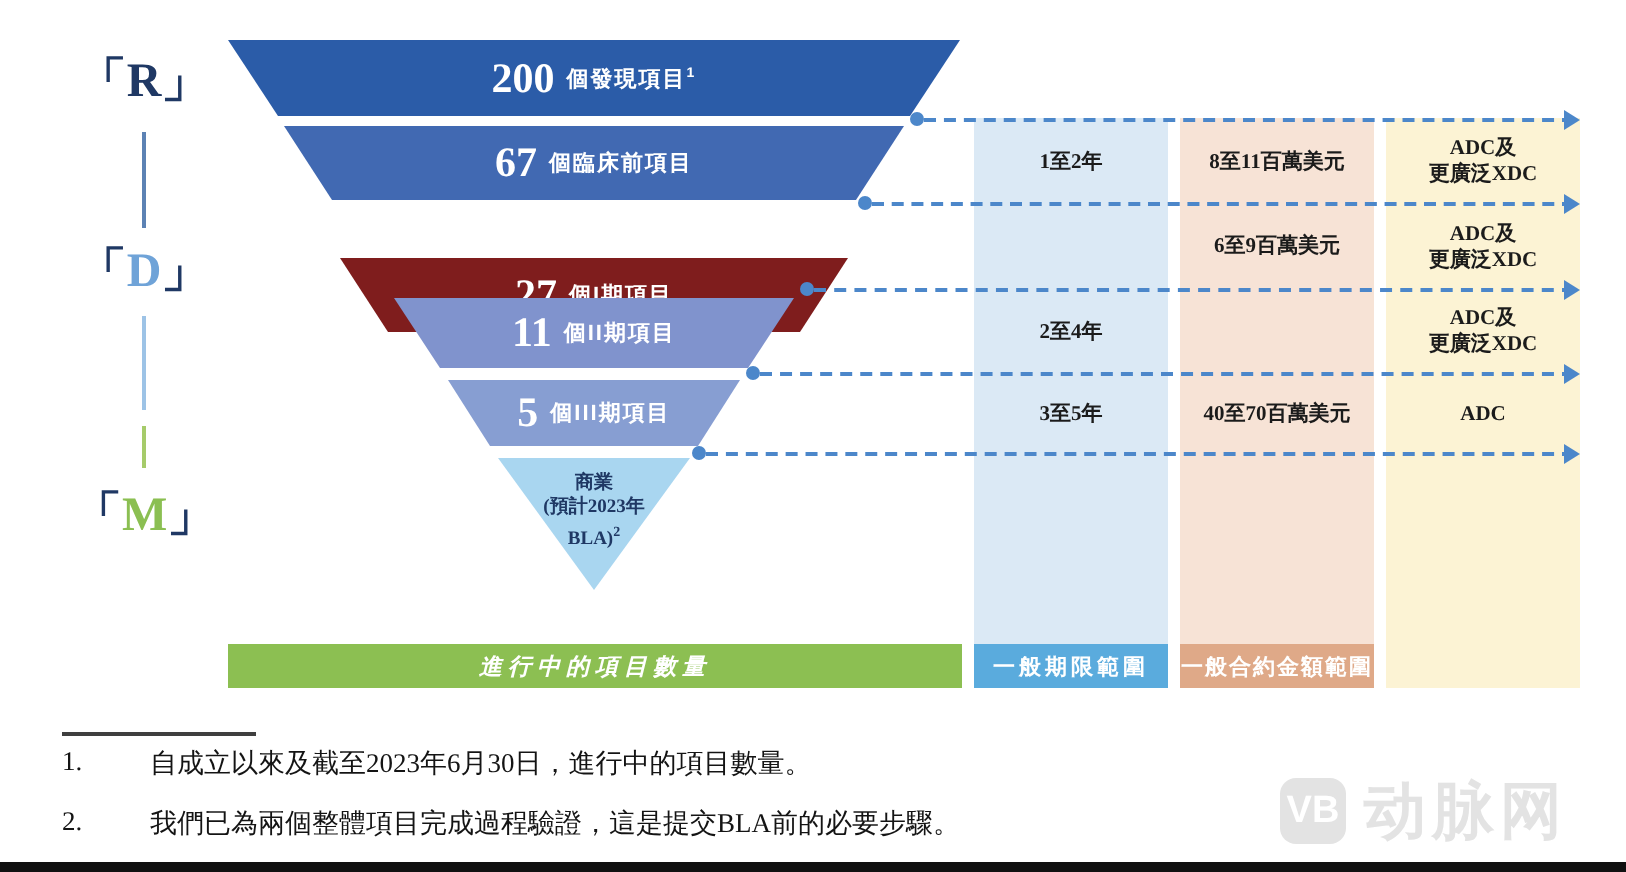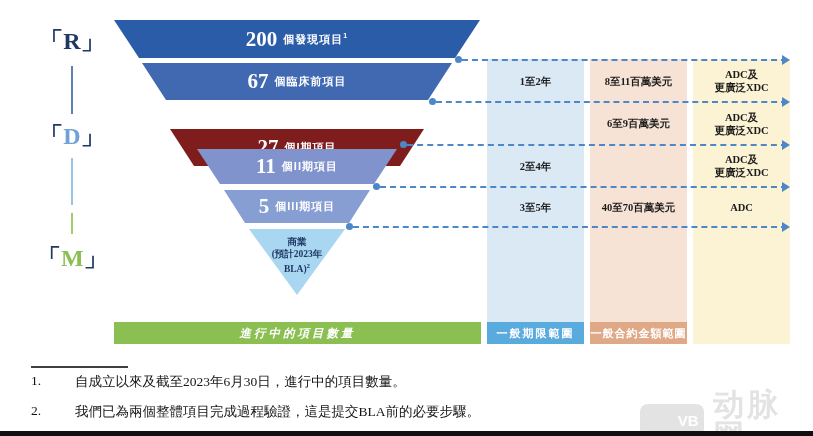--- a/index.html
+++ b/index.html
@@ -72,21 +72,21 @@
   
   .fn-sep{position:absolute;left:31px;top:366px;width:97px;height:2px;background:#3f3f3f;}
   .fn{position:absolute;left:31px;width:720px;display:flex;font-size:13.5px;color:#141414;}
   .fn-1{top:373px;}
   .fn-2{top:403px;}
   .fn-no{width:44px;flex:0 0 44px;}
   
   .watermark{position:absolute;left:640px;top:389px;display:flex;align-items:center;gap:9px;
              font-family:"Liberation Sans","DejaVu Sans",sans-serif;}
   .wm-logo{width:33px;height:33px;border-radius:8px;background:#e3e3e3;color:#fff;
-           font-weight:800;font-size:15px;display:flex;align-items:center;justify-content:center;padding-left:32px;}
+           font-weight:800;font-size:19px;display:flex;align-items:center;justify-content:center;}
   .wm-text{font-size:31px;font-weight:800;color:#e3e3e3;letter-spacing:3px;line-height:1;}
   
   .bottom-edge{position:absolute;left:0;top:431px;width:813px;height:5px;background:#101010;}
 </style>
 </head>
 <body>
 
 <div class="canvas">
 
   <div class="rdm" style="top:27px;"><span>「</span><span>R</span><span>」</span></div>

